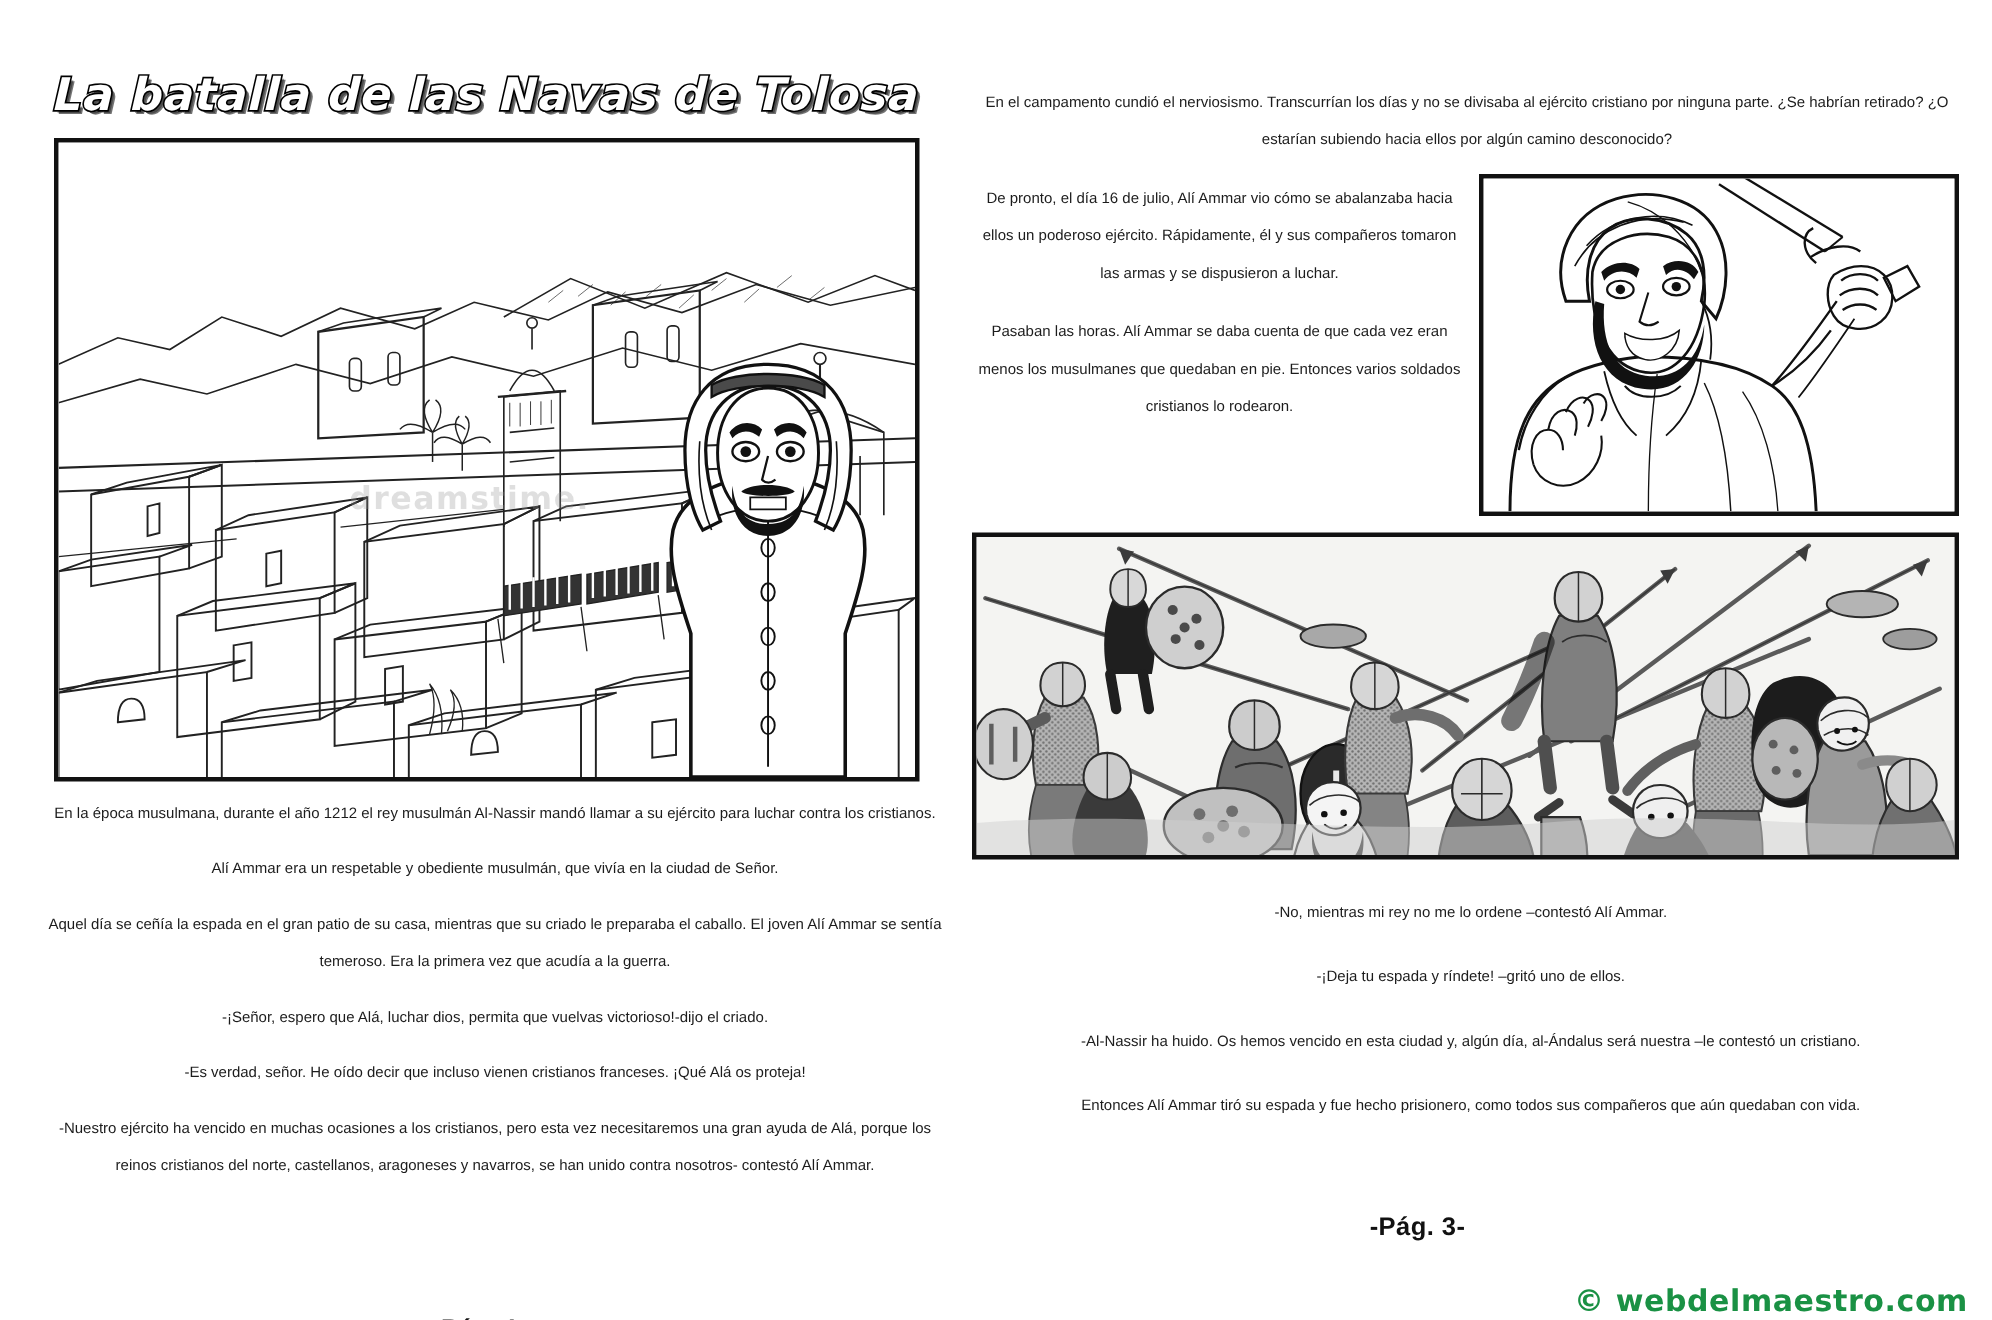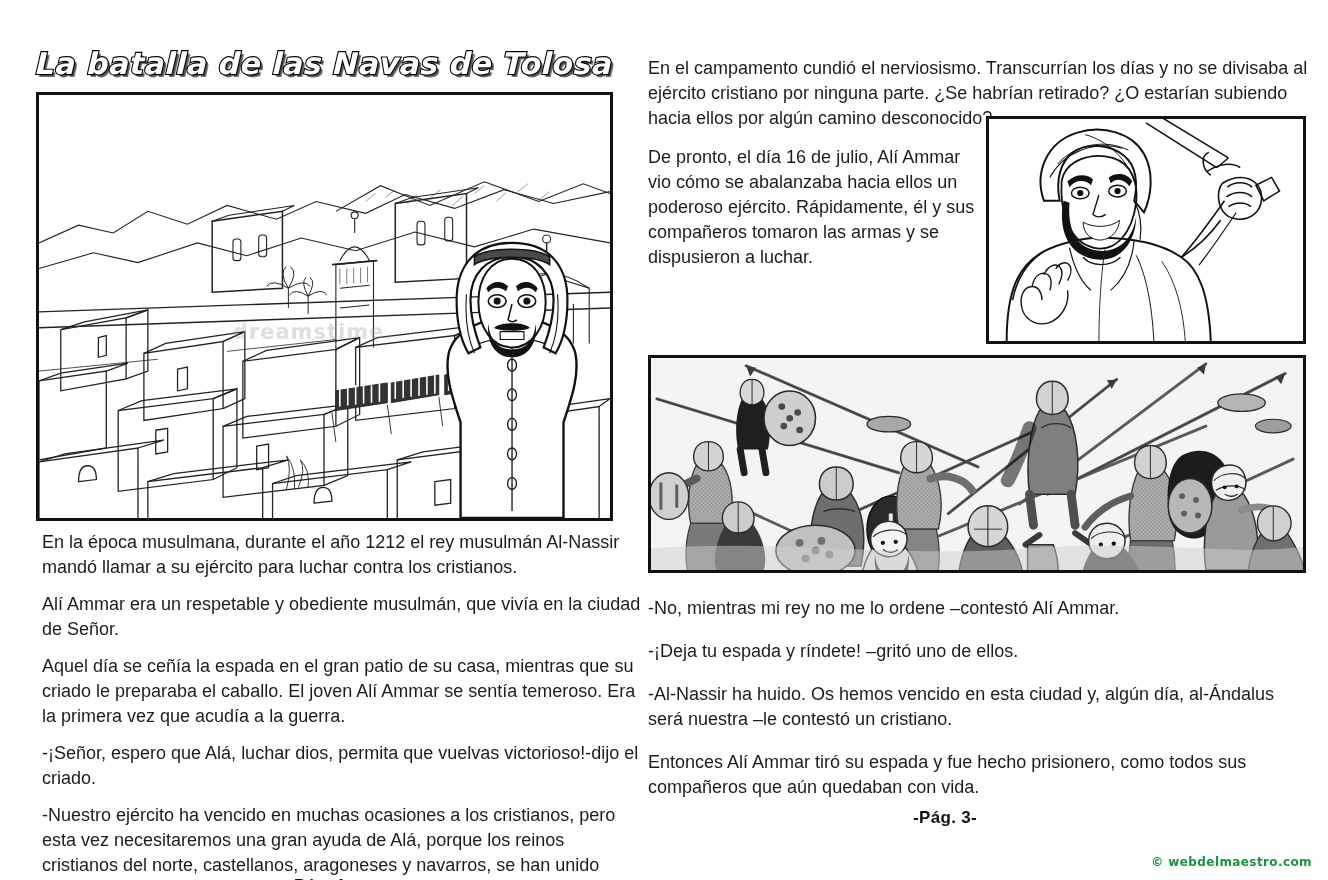--- a/index.html
+++ b/index.html
@@ -76,31 +76,31 @@
     color: rgba(150,150,150,0.30);
     pointer-events: none;
     white-space: nowrap;
   }
 
   
   .col {
     position: absolute;
     box-sizing: border-box;
   }
-  #left-col  { left: 30px;  top: 530px; width: 600px; margin-left: 12px; }
+  #left-col  { left: 30px;  top: 530px; width: 600px; }
   #right-col-top { left: 648px; top: 56px; width: 660px; }
   #right-col-bottom { left: 648px; top: 596px; width: 665px; }
 
   .para {
     font-family: "Liberation Sans", sans-serif;
-    font-size: 18px;
+    font-size: 10px;
     line-height: 25px;
     color: #1c1c1c;
     margin: 0 0 12px 0;
-    text-align: left;
+    text-align: center;
   }
   #right-col-top .para { margin-bottom: 14px; }
   #right-col-top .para.narrow { width: 330px; }
   #right-col-bottom .para { margin-bottom: 18px; }
 
   
   .pagenum {
     position: absolute;
     font-family: "Liberation Sans", sans-serif;
     font-weight: bold;
@@ -111,21 +111,21 @@
   #pagenum-left  { left: 0px;  top: 840px; width: 640px; text-align: center; margin-top: 36px; }
   #pagenum-right { left: 650px; top: 808px; width: 590px; text-align: center; }
 
   
   #site-watermark {
     position: absolute;
     right: 16px;
     top: 855px;
     font-family: "DejaVu Sans", sans-serif;
     font-weight: bold;
-    font-size: 12px;
+    font-size: 20px;
     letter-spacing: 0.4px;
     color: #1a9144;
     white-space: nowrap;
     margin-left: 47px;
   }
 </style>
 </head>
 <body>
 
 <div class="page">
@@ -538,27 +538,28 @@
 
       <path d="M0 196 C120 186 260 206 380 196 C500 186 580 204 658 194 L658 218 L0 218 Z" fill="#cfcfcf" opacity="0.5"></path>
     </svg>
   </div>
 
   <div class="col" id="left-col">
     <p class="para">En la época musulmana,  durante el año 1212 el rey musulmán Al-Nassir mandó llamar a su ejército para luchar contra los cristianos.</p>
     <p class="para"> Alí Ammar era un respetable y obediente musulmán, que vivía en la ciudad de Señor.</p>
     <p class="para">Aquel día se ceñía la espada en el gran patio de su casa,  mientras que su criado le preparaba el caballo. El joven Alí Ammar se sentía temeroso. Era la primera vez que acudía a la guerra.</p>
     <p class="para">-¡Señor, espero que Alá, luchar dios, permita que vuelvas victorioso!-dijo el criado.</p>
+    <p class="para">-Es verdad, señor. He oído decir que incluso vienen cristianos franceses. ¡Qué Alá os proteja!</p>
     <p class="para">-Nuestro ejército ha vencido en muchas ocasiones a los cristianos, pero esta vez necesitaremos una gran ayuda de Alá, porque los reinos cristianos del norte, castellanos, aragoneses y navarros, se han unido contra nosotros- contestó Alí Ammar.</p>
-    <p class="para">-Es verdad, señor. He oído decir que incluso vienen cristianos franceses. ¡Qué Alá os proteja!</p>
   </div>
 
   <div class="col" id="right-col-top">
     <p class="para">En el campamento cundió el nerviosismo. Transcurrían los días y no se divisaba al ejército cristiano por ninguna parte. ¿Se habrían retirado? ¿O estarían subiendo hacia ellos por algún camino desconocido?</p>
     <p class="para narrow">De pronto, el día 16 de julio, Alí Ammar vio cómo se abalanzaba hacia ellos un poderoso ejército. Rápidamente, él y sus compañeros tomaron las armas y se dispusieron a luchar.</p>
+    <p class="para narrow">Pasaban las horas. Alí Ammar se daba cuenta de que cada vez eran menos los musulmanes que quedaban en pie. Entonces varios soldados cristianos lo rodearon.</p>
   </div>
 
   <div class="col" id="right-col-bottom">
     <p class="para">-No, mientras mi rey no me lo ordene –contestó Alí Ammar.</p>
     <p class="para">-¡Deja tu espada y ríndete! –gritó uno de ellos.</p>
     <p class="para">-Al-Nassir ha huido. Os hemos vencido en esta ciudad y, algún día, al-Ándalus será nuestra –le contestó un cristiano.</p>
     <p class="para">Entonces Alí Ammar tiró su espada y fue hecho prisionero, como todos sus compañeros que aún quedaban con vida.</p>
   </div>
 
   <div class="pagenum" id="pagenum-left">-Pág. 1-</div>

